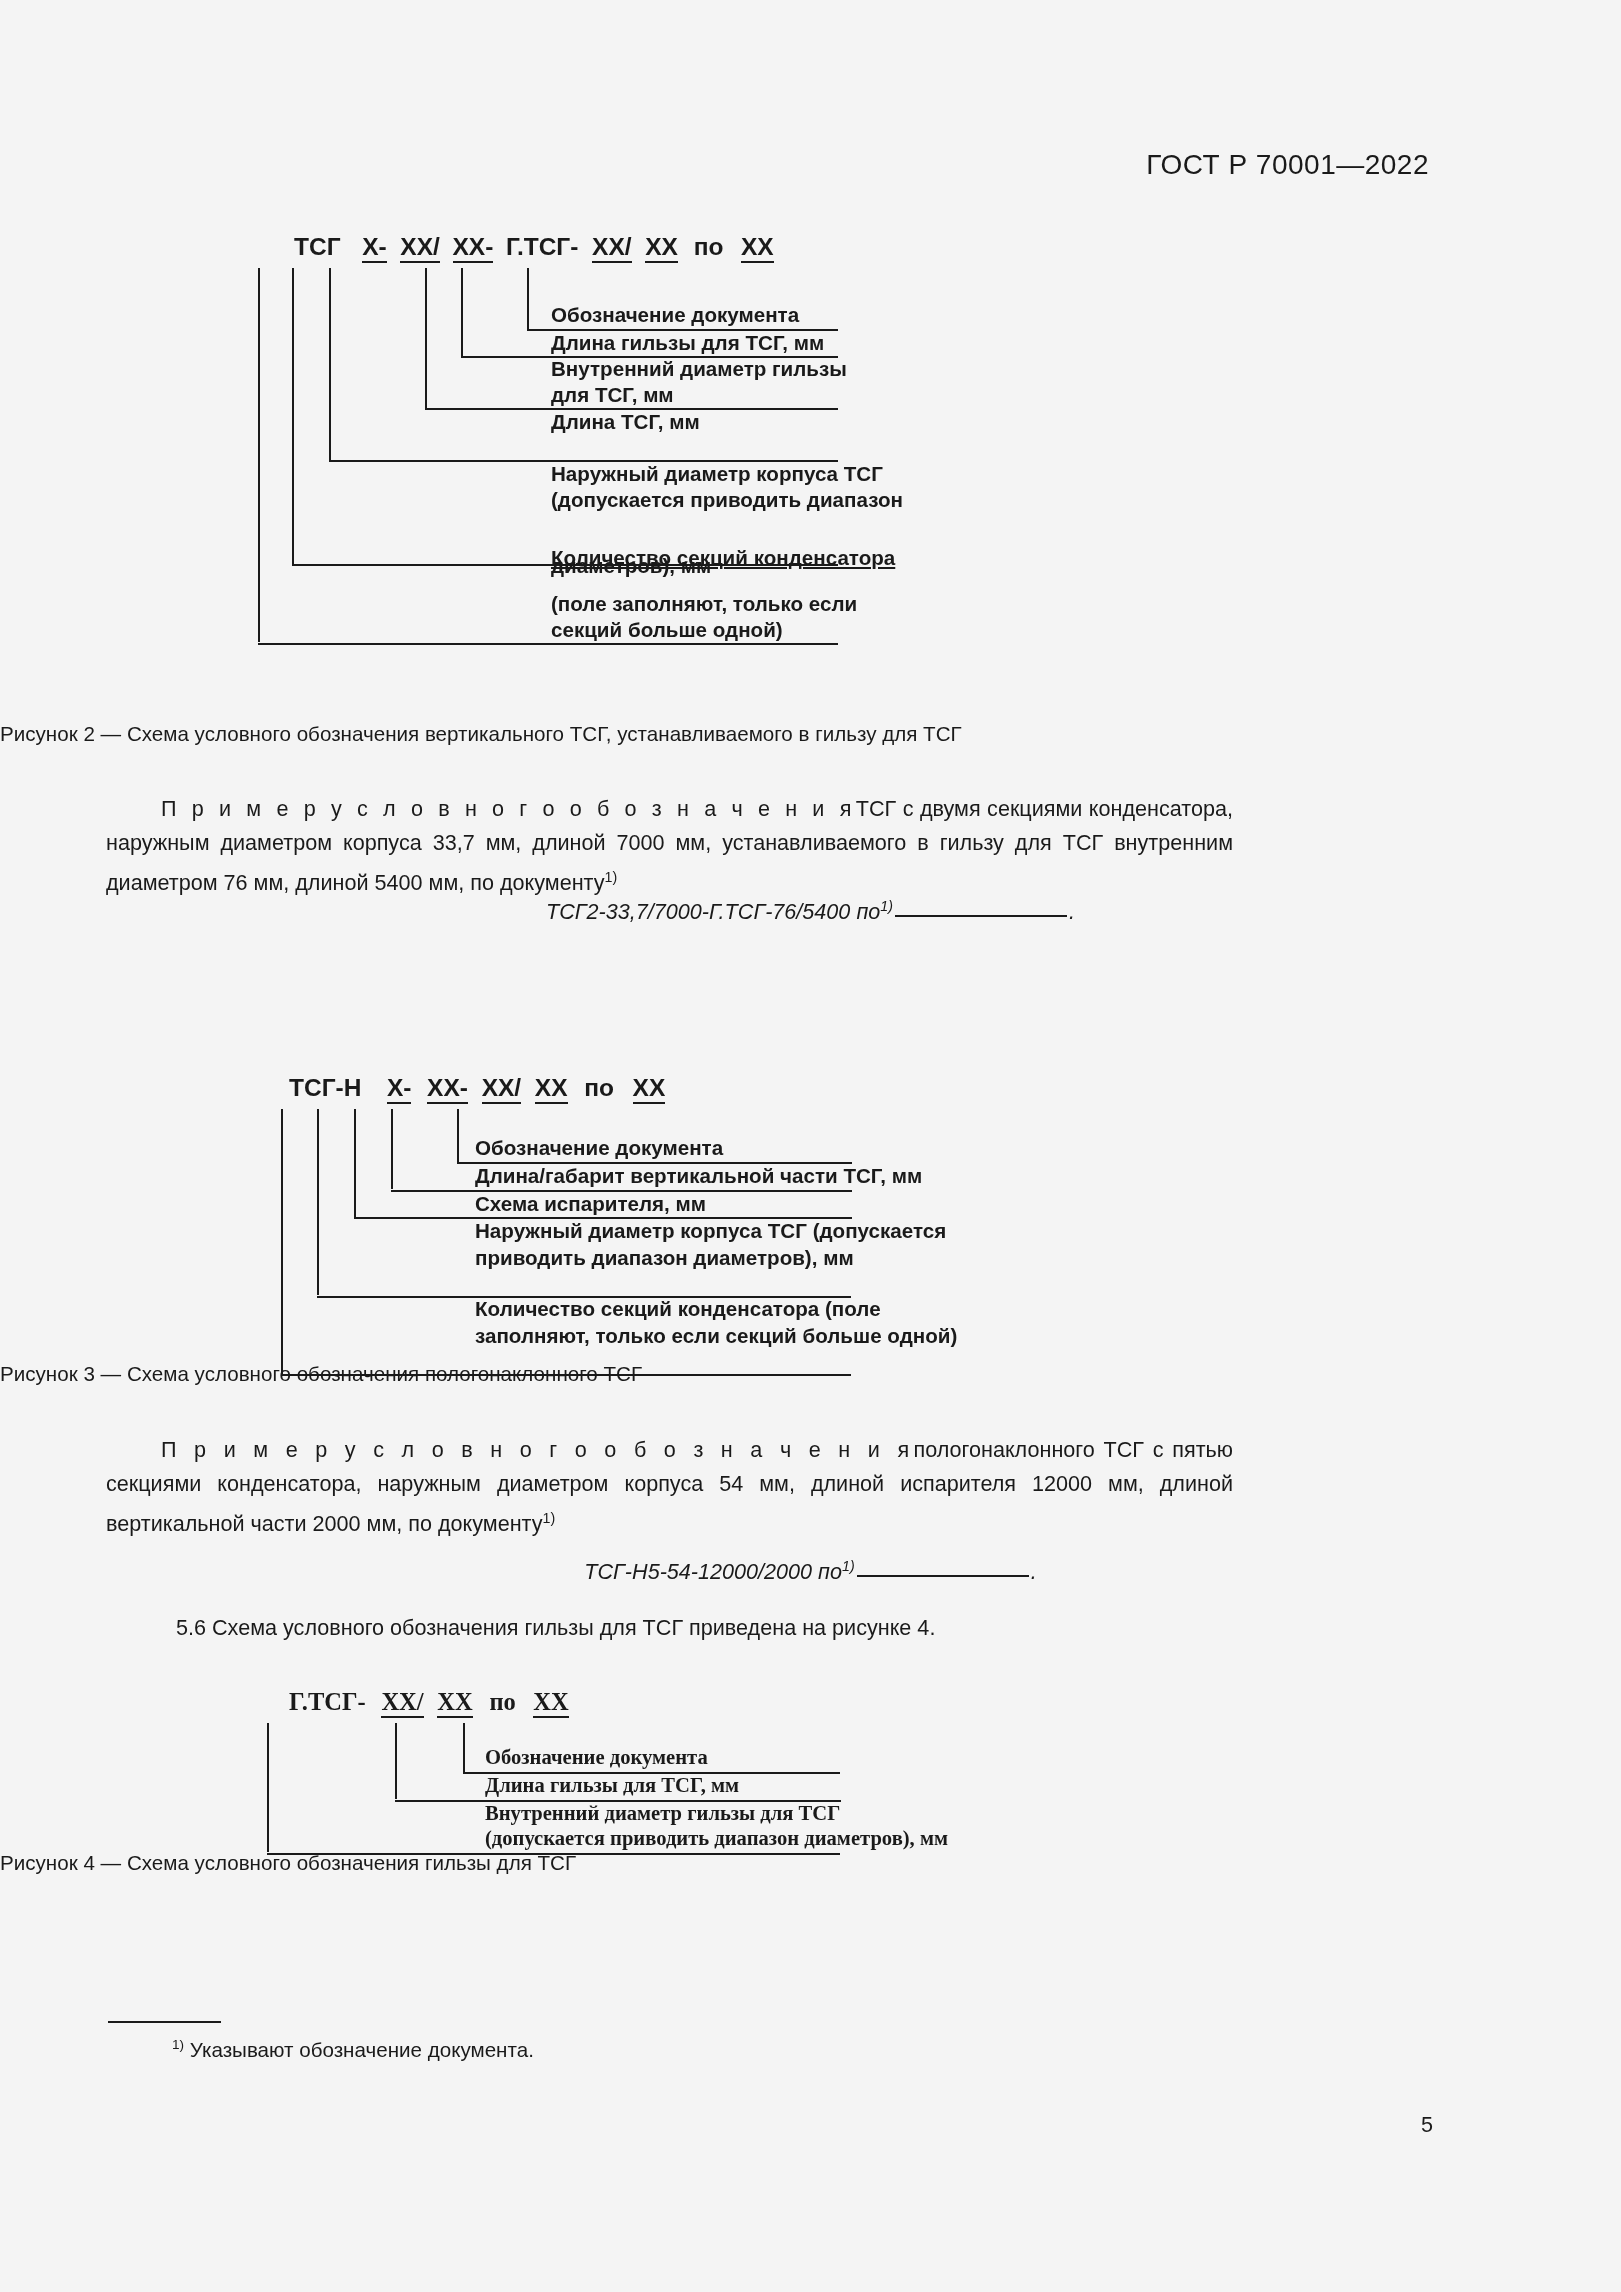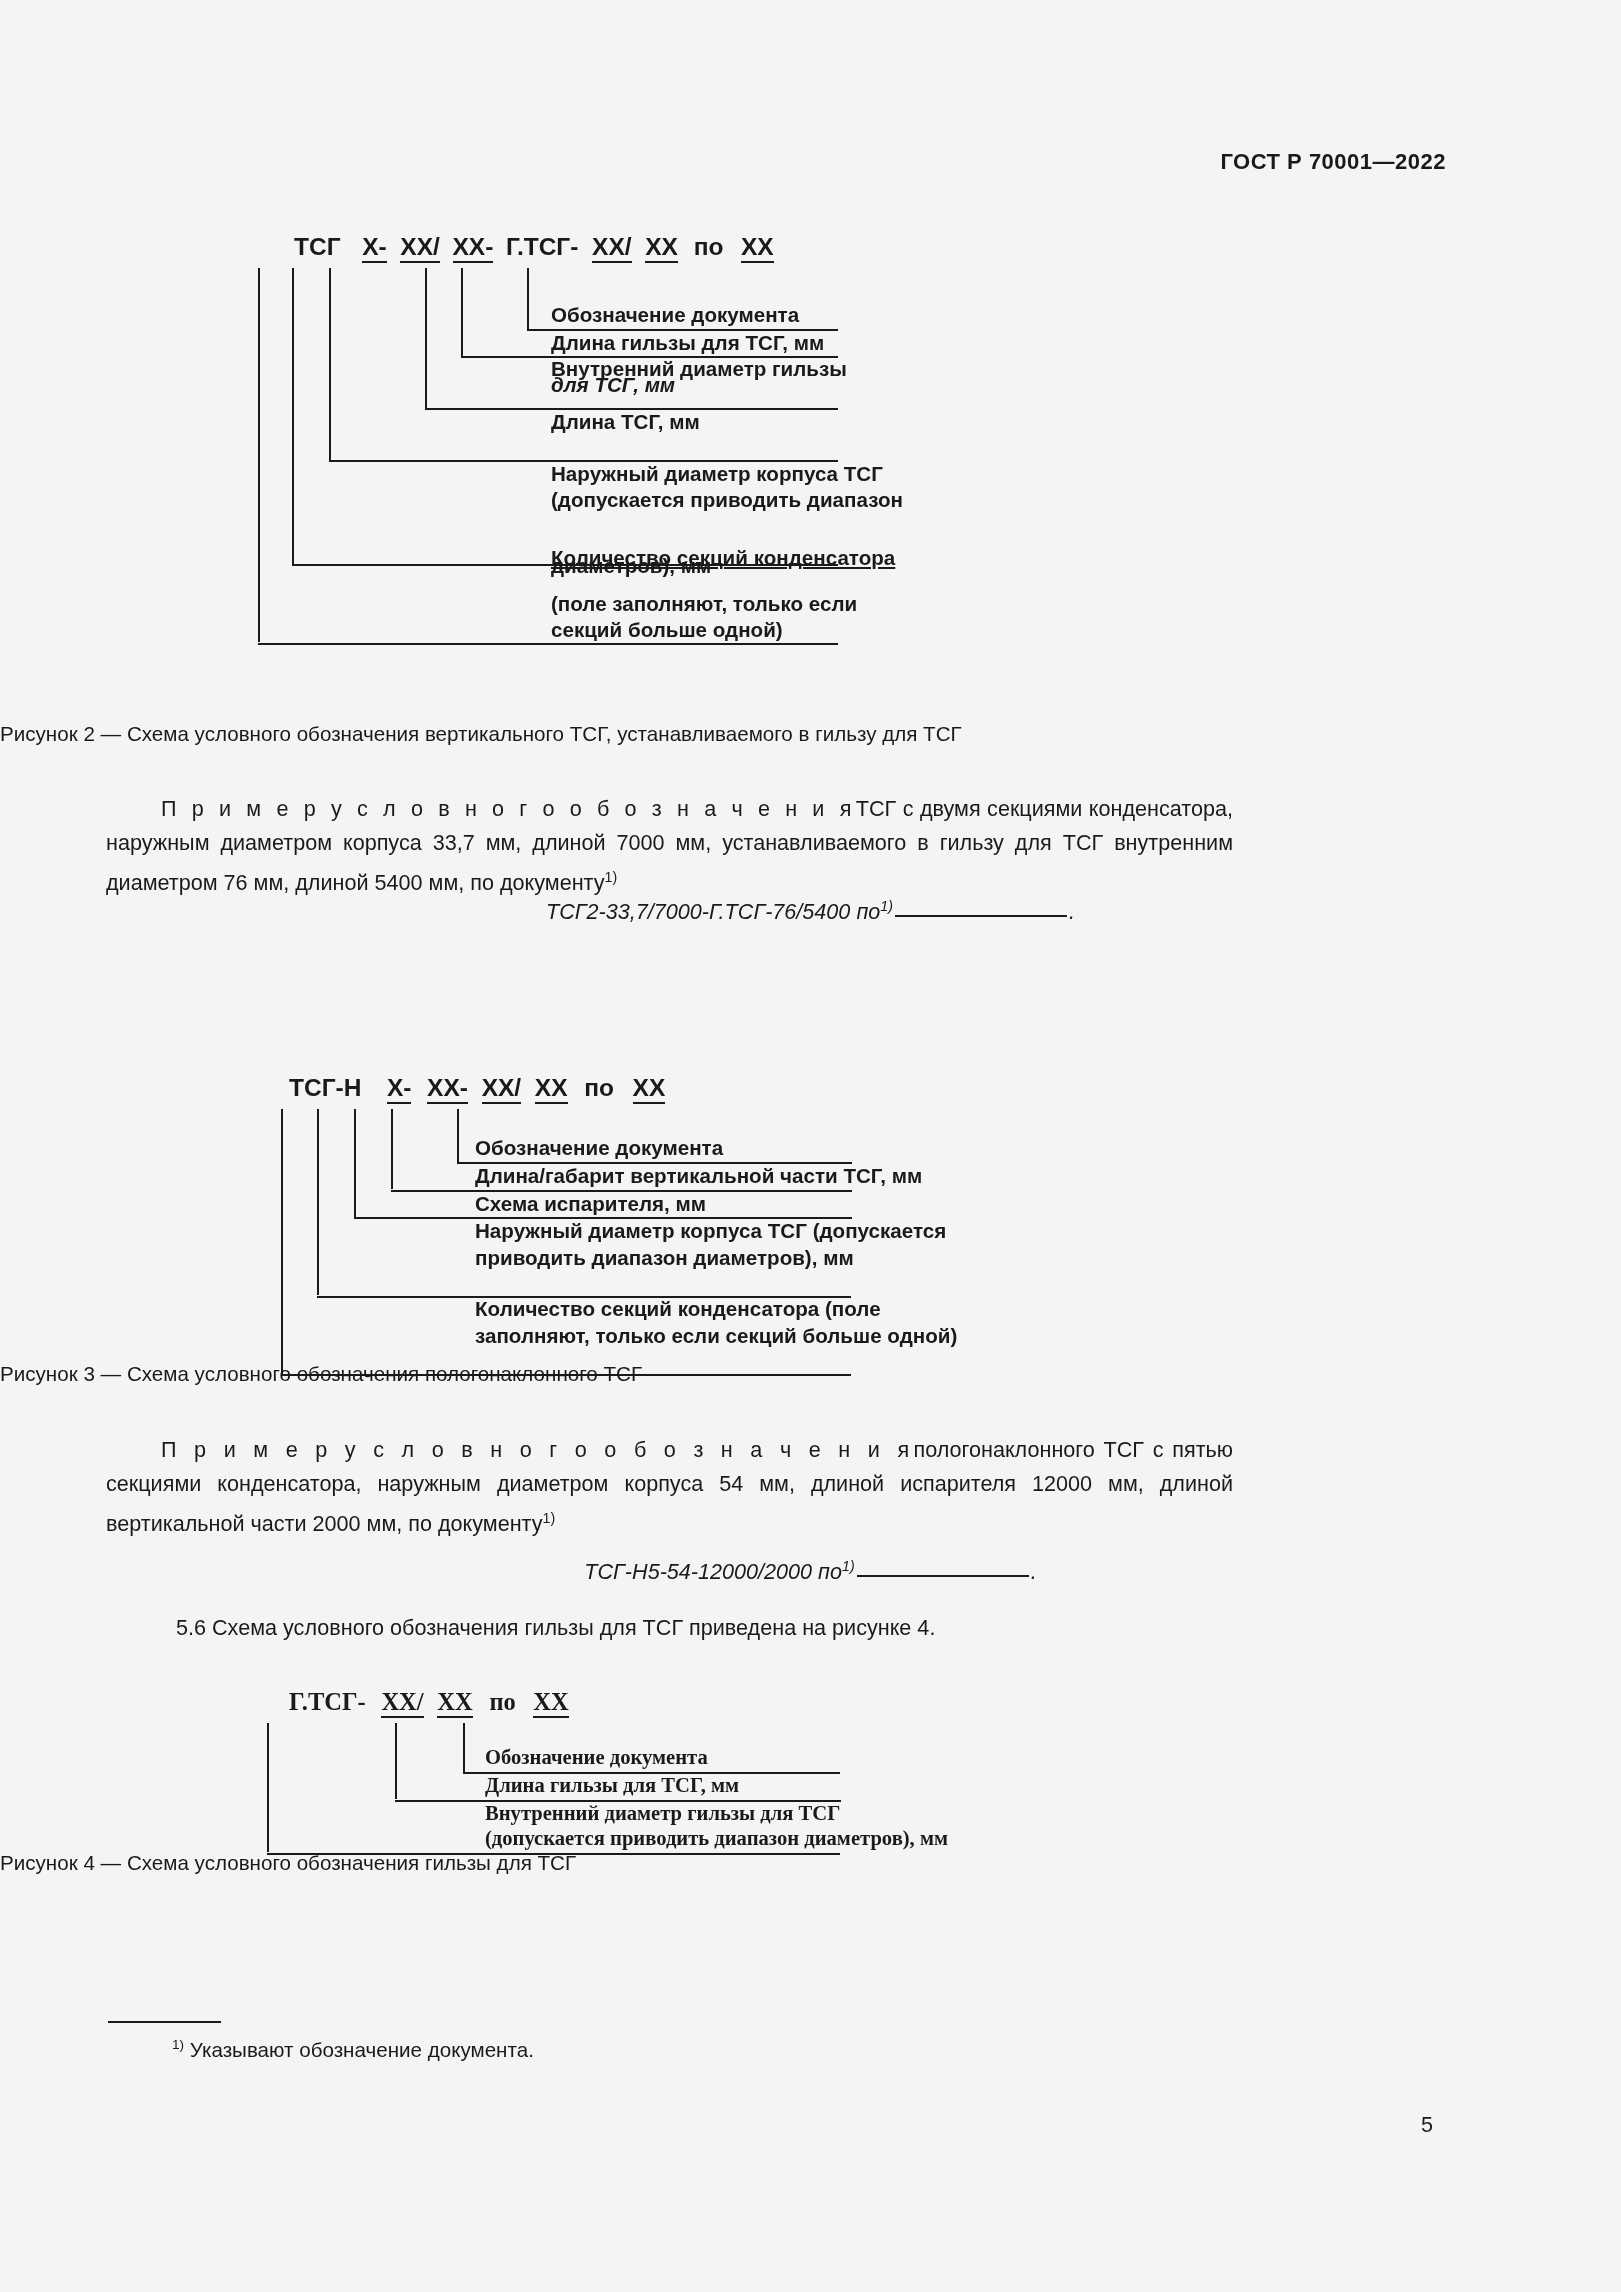--- a/index.html
+++ b/index.html
@@ -8,22 +8,22 @@
     background:#f4f4f4;
     font-family:"Liberation Sans", sans-serif;
     color:#1a1a1a;
     position:relative;
     overflow:hidden;
   }
   .page{position:absolute;inset:0;}
 
   
   .header{
-    position:absolute;top:149px;right:175px;
-    font-size:22px;font-weight:bold;letter-spacing:0.5px;
+    position:absolute;top:149px;right:192px;
+    font-size:28px;font-weight:normal;letter-spacing:0.5px;
     white-space:nowrap;
   }
 
   
   .para{
     position:absolute;
     font-size:21.6px;
     line-height:34px;
     text-align:justify;
   }
@@ -98,21 +98,21 @@
 
     <div class="vline" style="left:-2px;top:35px;height:296px;"></div>
     <div class="hline" style="left:-2px;top:331px;width:546px;"></div>
 
     <div class="vline" style="left:-36px;top:35px;height:374px;"></div>
     <div class="hline" style="left:-36px;top:410px;width:580px;"></div>
 
     <div class="lab" style="left:257px;top:69px;">Обозначение документа</div>
     <div class="lab" style="left:257px;top:97px;">Длина гильзы для ТСГ, мм</div>
     <div class="lab" style="left:257px;top:123px;">Внутренний диаметр гильзы</div>
-    <div class="lab" style="left:257px;top:139px;font-style:italic;">для ТСГ, мм</div>
+    <div class="lab" style="left:257px;top:149px;">для ТСГ, мм</div>
     <div class="lab" style="left:257px;top:176px;">Длина ТСГ, мм</div>
     <div class="lab" style="left:257px;top:228px;">Наружный диаметр корпуса ТСГ</div>
     <div class="lab" style="left:257px;top:254px;">(допускается приводить диапазон</div>
     <div class="lab" style="left:257px;top:280px;margin-top:40px;">диаметров), мм</div>
     <div class="lab" style="left:257px;top:312px;text-decoration:underline;">Количество секций конденсатора</div>
     <div class="lab" style="left:257px;top:358px;">(поле заполняют, только если</div>
     <div class="lab" style="left:257px;top:384px;">секций больше одной)</div>
   </div>
 
   <div class="caption" style="top:722px;">Рисунок 2 — Схема условного обозначения вертикального ТСГ, устанавливаемого в гильзу для ТСГ</div>

